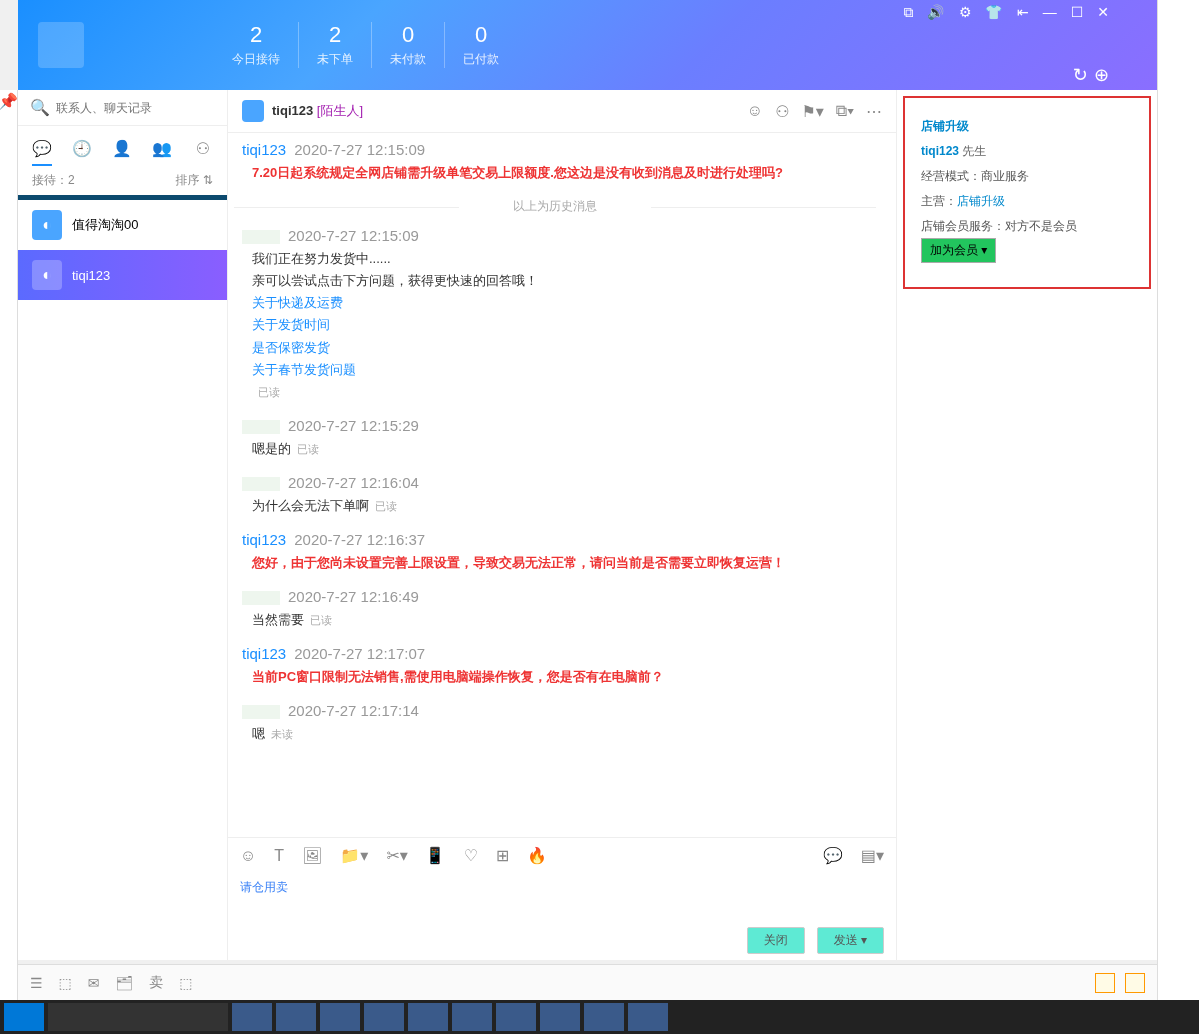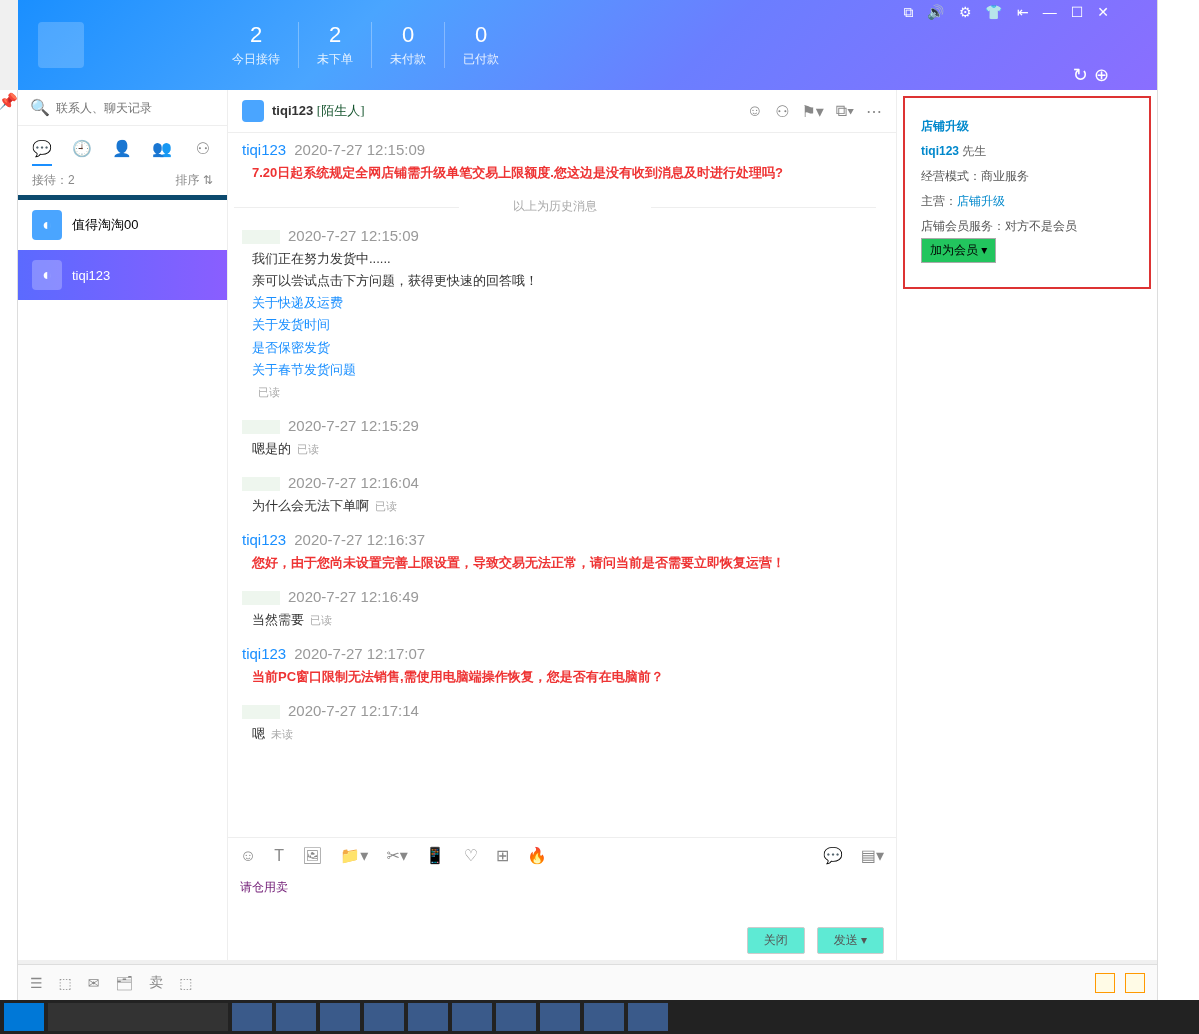--- a/index.html
+++ b/index.html
@@ -37,39 +37,39 @@
 .contact-item.active { background: linear-gradient(90deg, #5b6aff, #8a5eff); color: #fff; }
 .contact-item .c-avatar { width: 30px; height: 30px; border-radius: 4px; background: #4aa5ff; display: flex; align-items: center; justify-content: center; color: #fff; }
 .contact-item.active .c-avatar { background: rgba(255,255,255,0.25); }
 .contact-item .c-name { font-size: 13px; }
 
 
 .chat-col { position: absolute; left: 228px; top: 90px; right: 302px; height: 870px; background: #fff; border-right: 1px solid #eee; display: flex; flex-direction: column; }
 .chat-head { padding: 10px 14px; display: flex; align-items: center; gap: 8px; border-bottom: 1px solid #eee; }
 .chat-head .c-avatar { width: 22px; height: 22px; background: #4aa5ff; border-radius: 4px; }
 .chat-head .title { font-size: 13px; color: #333; }
-.chat-head .title .tag { color: #14532d; font-family: Liberation Serif, serif; }
+.chat-head .title .tag { color: #a21caf; }
 .chat-head-icons { margin-left: auto; display: flex; gap: 12px; color: #888; font-size: 16px; }
 
 .chat-body { flex: 1; overflow-y: auto; padding: 8px 20px 8px 6px; }
 .msg { margin-bottom: 14px; }
 .msg .sender { font-size: 15px; color: #999; margin-bottom: 4px; padding-left: 8px; }
 .msg .sender .name-blue { color: #1a8fff; margin-right: 8px; }
 .msg .sender .blank-name { display: inline-block; width: 38px; height: 14px; background: #eef6ee; vertical-align: middle; margin-right: 8px; }
 .msg .content { font-size: 13px; color: #333; padding-left: 18px; line-height: 1.7; }
 .msg .content.red { color: #e33; font-weight: bold; }
 .msg .content a { color: #1a8fff; text-decoration: none; display: block; }
 .msg .status { font-size: 11px; color: #aaa; margin-left: 6px; }
 .divider { text-align: center; font-size: 12px; color: #aaa; margin: 12px 0; position: relative; }
 .divider::before, .divider::after { content: ''; position: absolute; top: 50%; width: 35%; height: 1px; background: #eee; }
 .divider::before { left: 0; } .divider::after { right: 0; }
 
 .chat-toolbar { padding: 8px 12px; border-top: 1px solid #eee; display: flex; gap: 18px; color: #888; font-size: 16px; align-items: center; }
 .chat-toolbar .spacer { flex: 1; }
-.chat-input { flex: 0 0 48px; padding: 6px 12px; color: #701a75; font-size: 12px; }
+.chat-input { flex: 0 0 48px; padding: 6px 12px; color: #3b82f6; font-size: 12px; }
 .chat-bottom { padding: 6px 12px; display: flex; gap: 12px; justify-content: flex-end; }
 .chat-bottom button { padding: 4px 16px; border: 1px solid #ccc; background: #5eead4; font-size: 12px; color: #555; border-radius: 2px; cursor: pointer; }
 
 
 .right-col { position: absolute; right: 42px; top: 90px; width: 260px; height: 870px; background: #fff; }
 .info-box { margin: 6px; border: 2px solid #d33; padding: 20px 16px 24px; font-size: 12px; color: #555; }
 .info-box .title { color: #08c; font-weight: bold; margin-bottom: 8px; }
 .info-box .user { color: #08c; font-weight: bold; }
 .info-box .user .suffix { color: #666; font-weight: normal; }
 .info-box .row { margin-top: 8px; }

